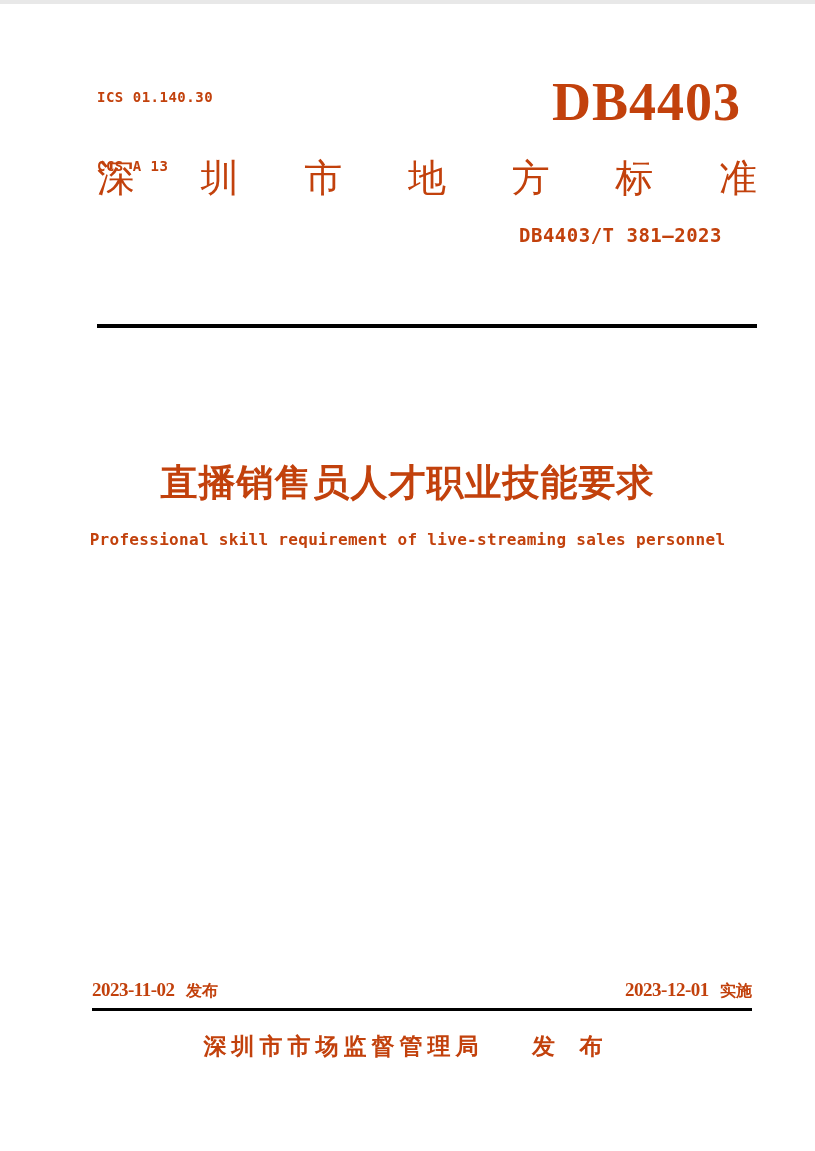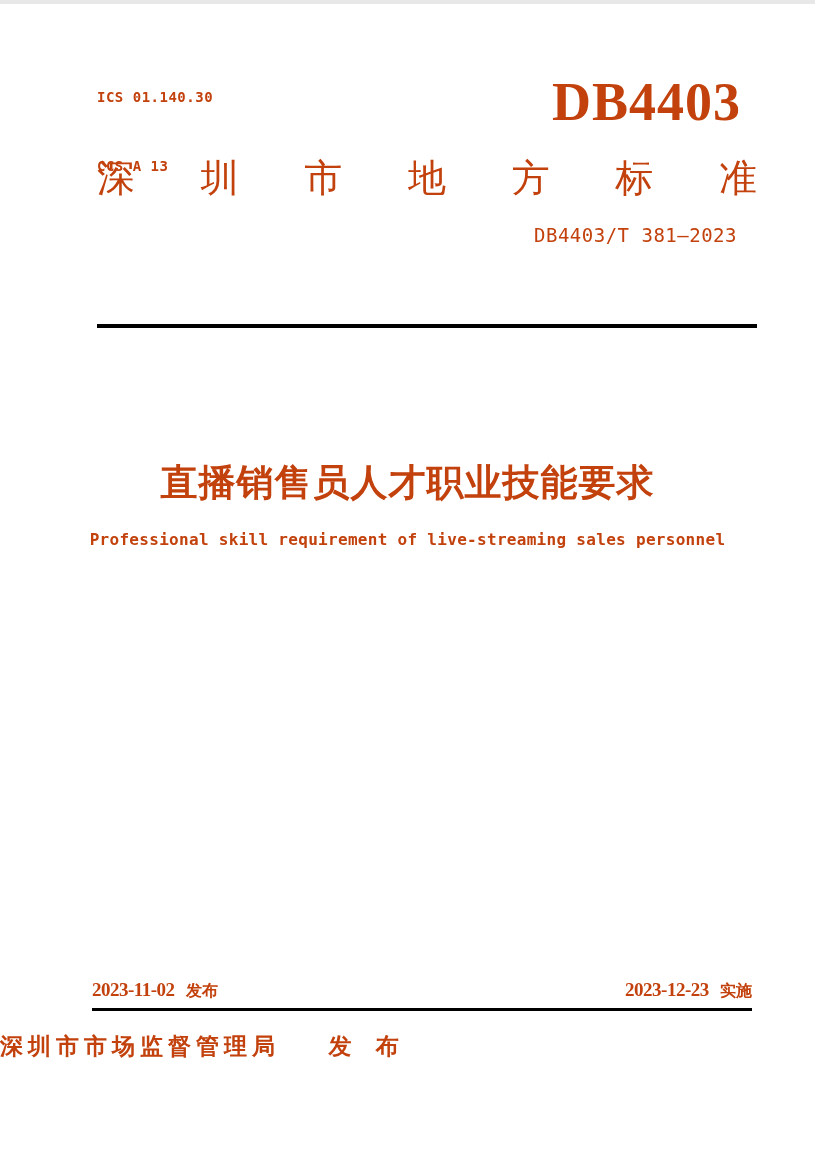--- a/index.html
+++ b/index.html
@@ -53,25 +53,25 @@
     justify-content: space-between;
     font-size: 38px;
     line-height: 44px;
     font-weight: 500;
     font-family: "Liberation Sans", sans-serif;
   }
 
   
   .doc-number {
     position: absolute;
-    right: 78px;
+    right: 93px;
     top: 220px;
     font-family: "DejaVu Sans Mono", monospace;
     font-size: 19px;
-    font-weight: 400;
+    font-weight: 700;
     letter-spacing: 0.5px;
   }
 
   .rule-top {
     position: absolute;
     left: 97px;
     top: 320px;
     width: 660px;
     height: 4px;
     background: #000000;
@@ -130,21 +130,21 @@
     width: 660px;
     height: 3px;
     background: #000000;
   }
 
   .publisher-row {
     position: absolute;
     left: 0;
     top: 1027px;
     width: 100%;
-    text-align: left;
+    text-align: center;
     font-size: 23px;
     font-weight: bold;
     font-family: "Liberation Sans", sans-serif;
     white-space: nowrap;
   }
   .publisher-name { letter-spacing: 5px; }
   .publish-label  { letter-spacing: 9px; margin-left: 42px; }
 </style>
 </head>
 <body>
@@ -174,21 +174,21 @@
 
   <div class="title-zh">直播销售员人才职业技能要求</div>
   <div class="title-en">Professional skill requirement of live-streaming sales personnel</div>
 
   <div class="dates-row">
     <div class="date-cell">
       <span class="date-value">2023-11-02</span>
       <span class="date-label">发布</span>
     </div>
     <div class="date-cell">
-      <span class="date-value">2023-12-23</span>
+      <span class="date-value">2023-12-01</span>
       <span class="date-label">实施</span>
     </div>
   </div>
 
   <div class="rule-bottom"></div>
 
   <div class="publisher-row">
     <span class="publisher-name">深圳市市场监督管理局</span>
     <span class="publish-label">发 布</span>
   </div>

